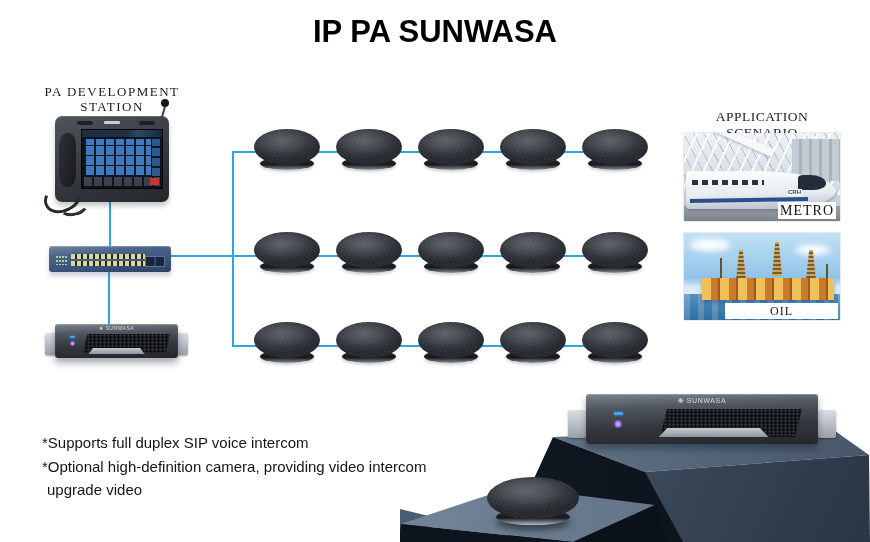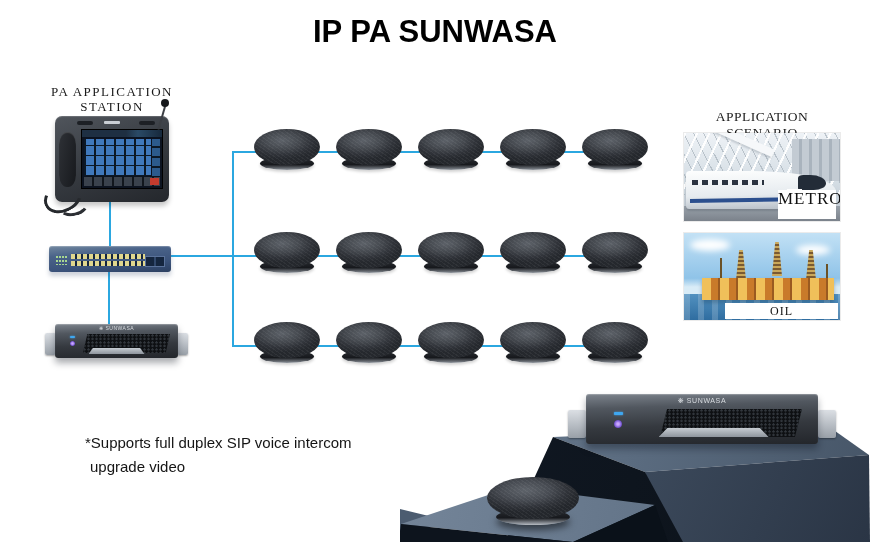--- a/index.html
+++ b/index.html
@@ -106,36 +106,36 @@
   .mt-platform{position:absolute;left:0;right:0;bottom:0;height:15px;background:linear-gradient(#9aa2ab,#7b828b);}
   .mt-train{position:absolute;left:2px;bottom:12px;width:150px;height:38px;
      background:linear-gradient(178deg,#fdfefe,#e6ebef 60%,#b3bbc4);
      border-radius:6px 95% 70% 6px / 6px 90% 80% 6px;box-shadow:0 2px 2px rgba(90,100,110,.4);}
   .mt-shield{position:absolute;right:10px;top:4px;width:28px;height:15px;background:#232c38;
      border-radius:30% 90% 70% 20%;}
   .mt-stripe{position:absolute;left:4px;bottom:7px;width:118px;height:4px;background:#2b4f8e;transform:skewY(-1deg);}
   .mt-windows{position:absolute;left:6px;top:9px;width:72px;height:5px;
      background:repeating-linear-gradient(90deg,#2b3340 0 6px,transparent 6px 10px);}
   .mt-crh{position:absolute;right:34px;bottom:13px;font-size:6px;font-weight:bold;color:#1d3e7a;background:#fff;padding:0 1px;line-height:7px;}
-  .ph-metro .photo-label{right:4px;bottom:2px;width:58px;height:29px;font-size:17px;line-height:17px;letter-spacing:1px;font-family:Liberation Serif, serif;}
+  .ph-metro .photo-label{right:4px;bottom:2px;width:58px;height:17px;font-size:14px;line-height:17px;letter-spacing:1px;font-family:Liberation Serif, serif;}
   
   .ph-oil{top:233px;height:87px;background:linear-gradient(180deg,#c2e1f5,#8fc3e8 52%,#d9ecf7 62%);}
   .oil-cloud{position:absolute;background:#fff;border-radius:50%;filter:blur(3px);}
   .oil-sea{position:absolute;left:0;right:0;bottom:0;height:26px;
      background:repeating-linear-gradient(90deg,rgba(255,255,255,.18) 0 6px,transparent 6px 14px),linear-gradient(#5291c0,#2f6da0);}
   .oil-deck{position:absolute;left:18px;right:6px;bottom:20px;height:22px;
      background:repeating-linear-gradient(90deg,#f0c05a 0 9px,#c97a2a 9px 16px,#9a5a20 16px 18px),linear-gradient(#e09a3a,#a86022);
      box-shadow:0 3px 4px rgba(30,60,90,.35);}
   .oil-derrick{position:absolute;bottom:40px;width:10px;height:30px;clip-path:polygon(32% 0,68% 0,100% 100%,0 100%);
      background:repeating-linear-gradient(0deg,#caa85a 0 2px,#7a5a32 2px 4px);}
   .oil-mast{position:absolute;bottom:40px;width:2px;height:22px;background:#6b5126;}
   .ph-oil .photo-label{right:2px;bottom:1px;width:113px;height:16px;font-size:12px;line-height:16px;letter-spacing:1px;}
 
   
-  .features{left:42px;top:431px;font-size:15px;line-height:23.5px;color:#151515;margin-left:43px;}
+  .features{left:42px;top:431px;font-size:15px;line-height:23.5px;color:#151515;}
   .feat-indent{padding-left:5px;}
 
   
   .montage{left:400px;top:390px;width:470px;height:152px;overflow:hidden;}
   .poly{position:absolute;inset:0;}
   .mont-top{background:linear-gradient(105deg,#6e8094 0%,#5a6b7f 50%,#45546 我6 100%);
             background:linear-gradient(105deg,#6e8094 0%,#5a6b7f 50%,#455466 100%);
             clip-path:polygon(153px 47px,428px 36px,469px 65px,245px 82px);}
   .mont-right{background:linear-gradient(115deg,#4e5e72,#2a3545);
             clip-path:polygon(245px 82px,469px 65px,470px 152px,260px 152px);}
@@ -168,21 +168,21 @@
   <div class="abs title">IP PA SUNWASA</div>
 
   <div class="line vline" style="left:109px;top:197px;height:51px;"></div>
   <div class="line vline" style="left:108px;top:272px;height:54px;"></div>
   <div class="line hline" style="left:168px;top:255px;width:446px;"></div>
   <div class="line vline" style="left:232px;top:151px;height:196px;"></div>
   <div class="line hline" style="left:232px;top:151px;width:382px;"></div>
   <div class="line hline" style="left:232px;top:345px;width:382px;"></div>
 
   <div class="abs station-label serif-label">
-    <div>PA APPLICATION</div>
+    <div>PA DEVELOPMENT</div>
     <div>STATION</div>
   </div>
   <div class="abs station">
     <div class="st-body">
       <div class="st-slot" style="left:22px;"></div>
       <div class="st-slot" style="right:14px;"></div>
       <div class="st-brand"></div>
       <div class="st-screen">
         <div class="st-hdr"></div>
         <div class="st-keys"></div>
@@ -261,20 +261,21 @@
     <div class="oil-derrick" style="left:88px;bottom:44px;height:34px;"></div>
     <div class="oil-derrick" style="left:122px;"></div>
     <div class="oil-mast" style="left:36px;"></div>
     <div class="oil-mast" style="left:142px;height:16px;"></div>
     <div class="oil-deck"></div>
     <div class="photo-label">OIL DEVELOPMENT</div>
   </div>
 
   <div class="abs features">
     <div>*Supports full duplex SIP voice intercom</div>
+    <div>*Optional high-definition camera, providing video intercom</div>
     <div class="feat-indent">upgrade video</div>
   </div>
 
   <div class="abs montage">
     <div class="poly leftblock-top"></div>
     <div class="poly leftblock-front"></div>
     <div class="poly mont-top"></div>
     <div class="poly mont-right"></div>
     <div class="poly mont-front"></div>
     <div class="poly step-top"></div>

